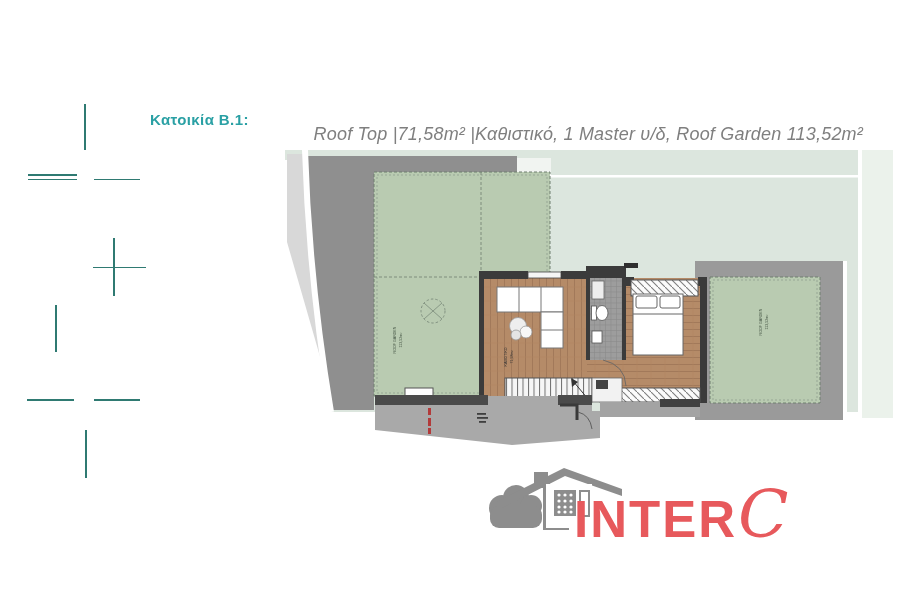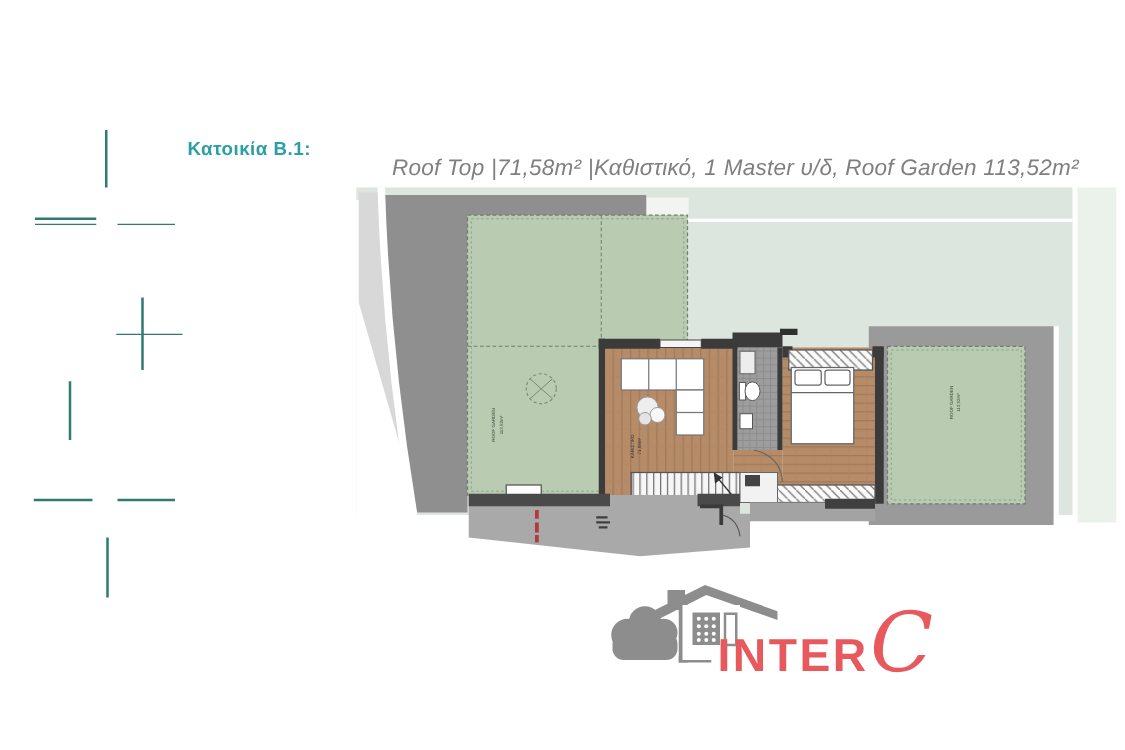--- a/index.html
+++ b/index.html
@@ -10,21 +10,21 @@
   .mark.v{width:1.5px;}
   .mark.h{height:1.5px;}
   .plan-title{position:absolute;left:150px;top:111px;color:#2aa0a4;font-weight:bold;
       font-size:15px;letter-spacing:0.4px;}
   .plan-header{position:absolute;right:37px;top:124px;color:#7f7f7f;font-style:italic;
       font-size:18px;letter-spacing:0.2px;}
   .logo{position:absolute;left:488px;top:456px;width:380px;height:84px;}
   .logo-house{position:absolute;left:0;top:4px;}
   .logo-text{position:absolute;left:86px;top:33px;display:flex;align-items:baseline;
       color:#e7595c;white-space:nowrap;}
-  .logo-inter,.logo-asa{font-size:37px;font-weight:600;letter-spacing:2px;}
+  .logo-inter,.logo-asa{font-size:51px;font-weight:600;letter-spacing:2px;}
   .logo-c{font-family:"DejaVu Serif",serif;font-style:italic;font-size:66px;
       line-height:0.8;margin:0 -5px 0 1px;}
   svg text{font-family:"Liberation Sans",sans-serif;}
 </style>
 </head>
 <body>
 
 <div class="canvas">
 
   <div class="mark v" style="left:84px;top:104px;height:46px"></div>

